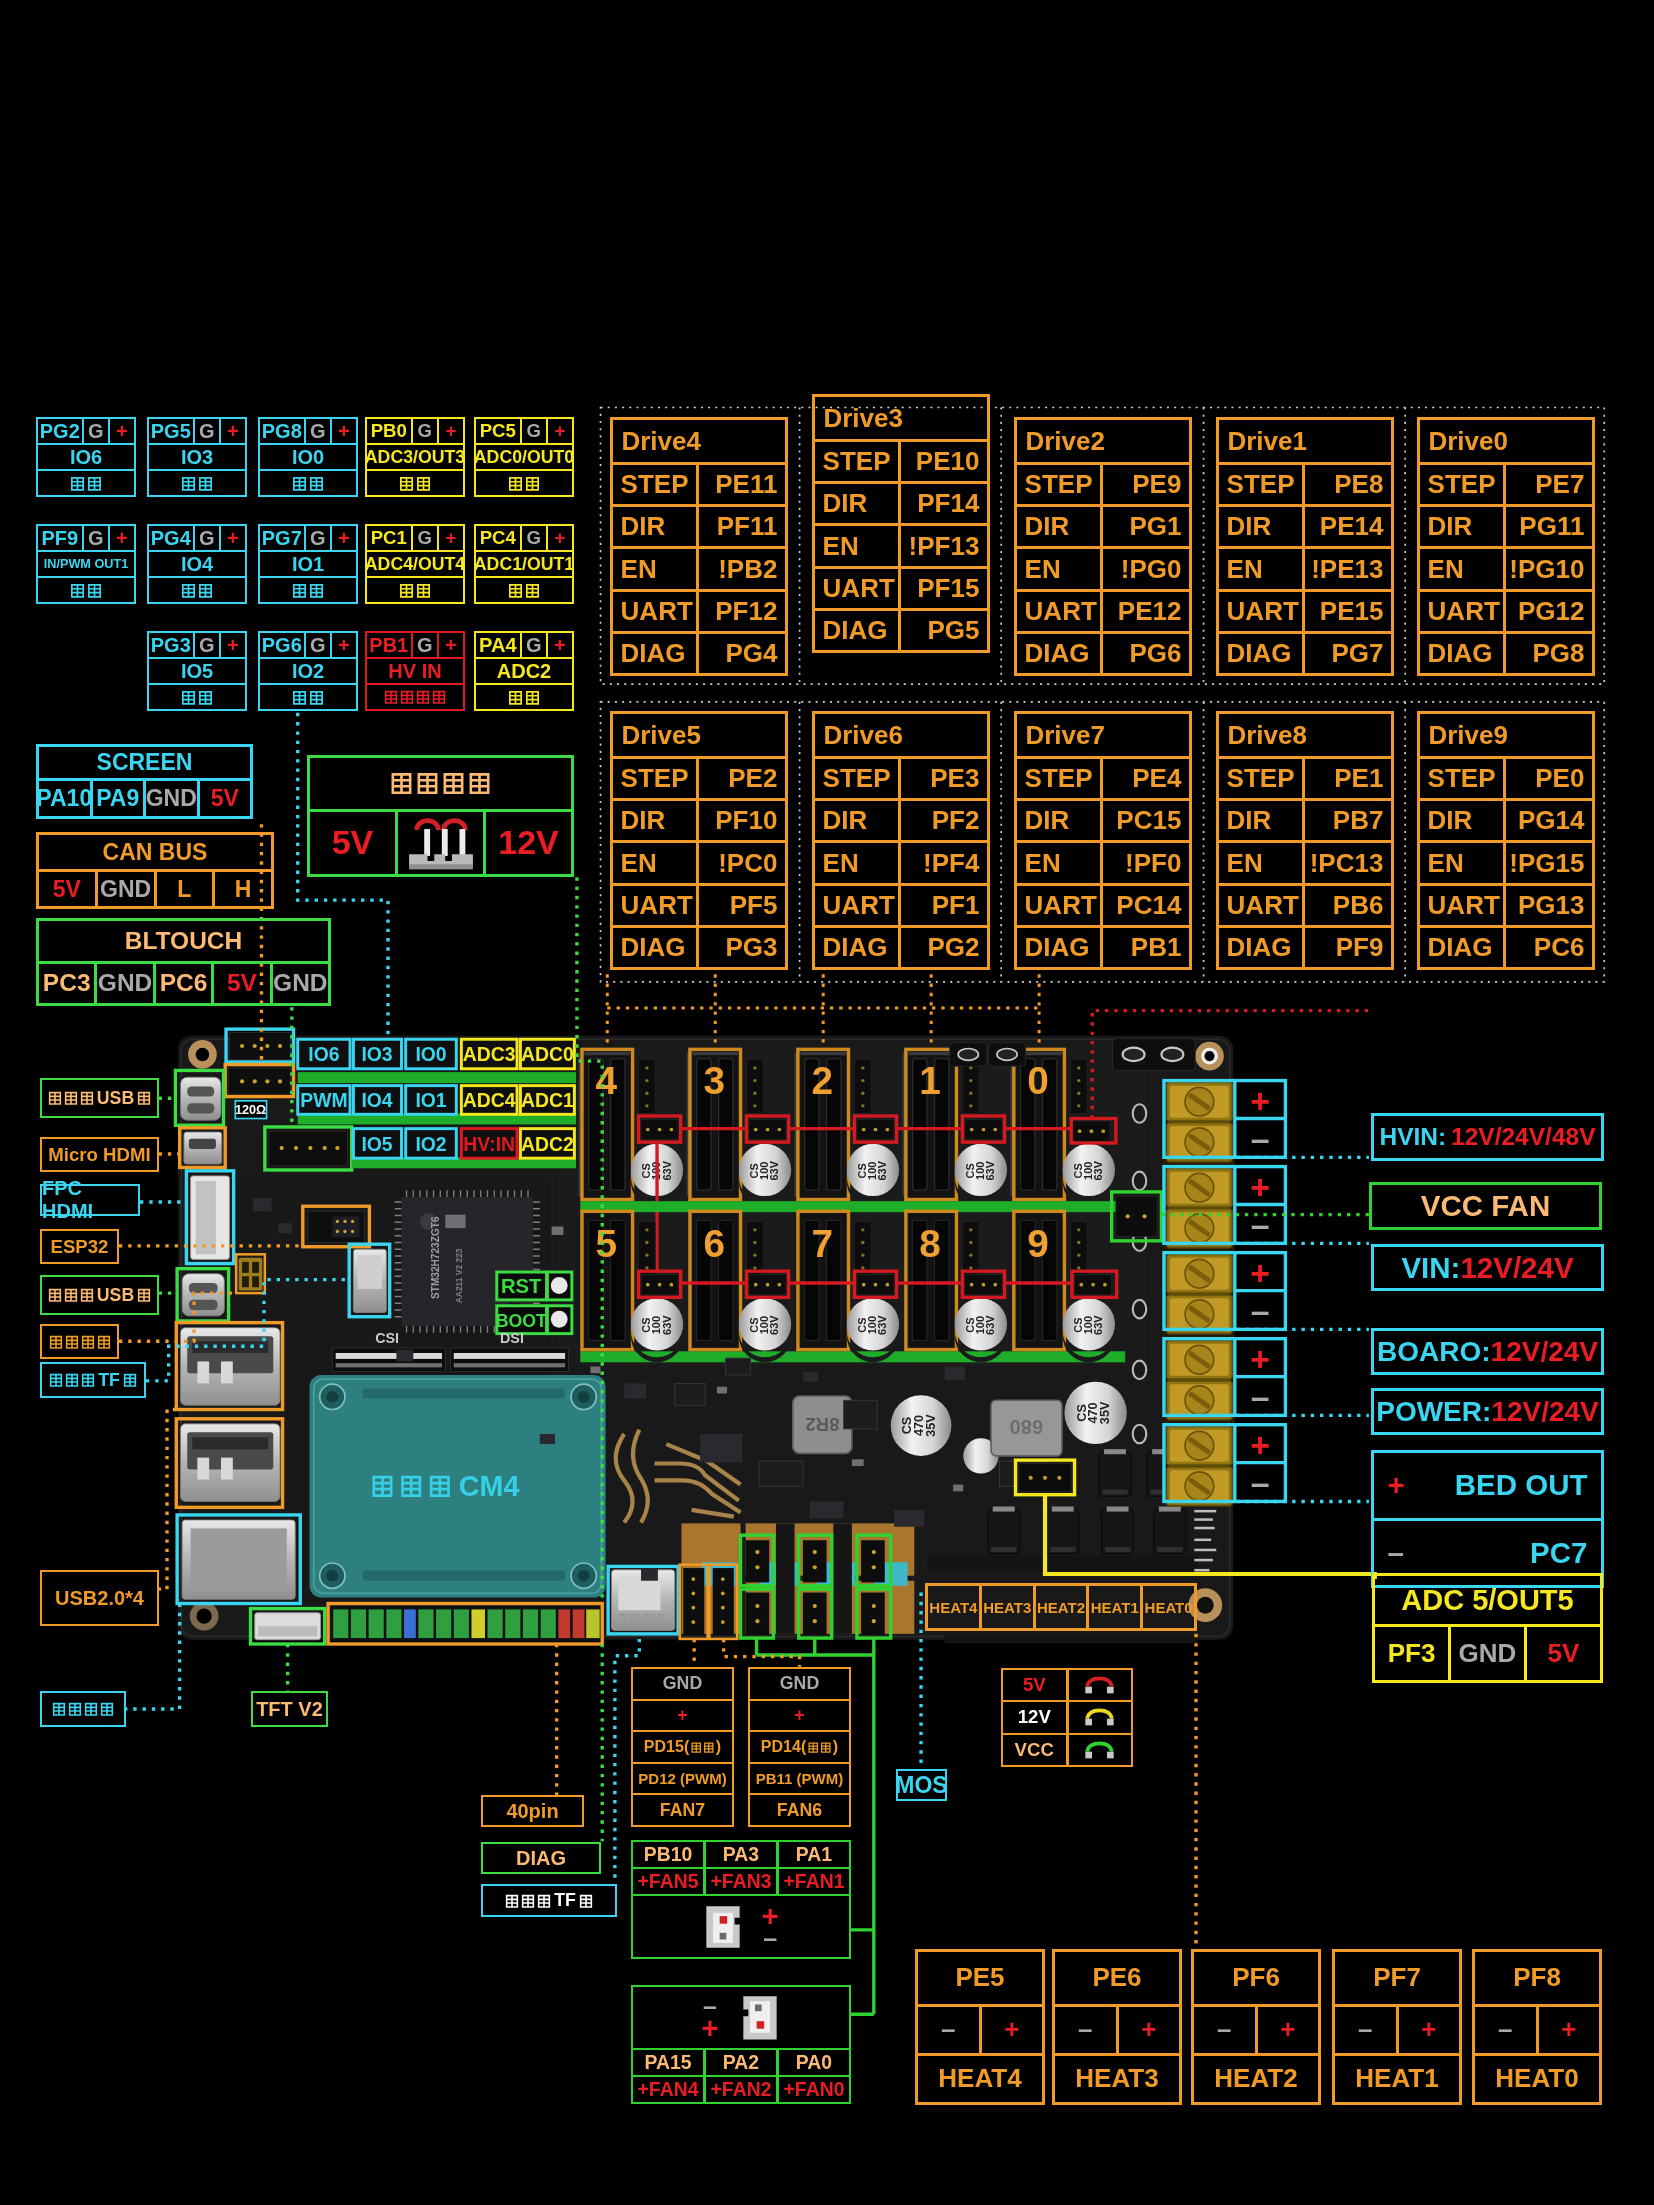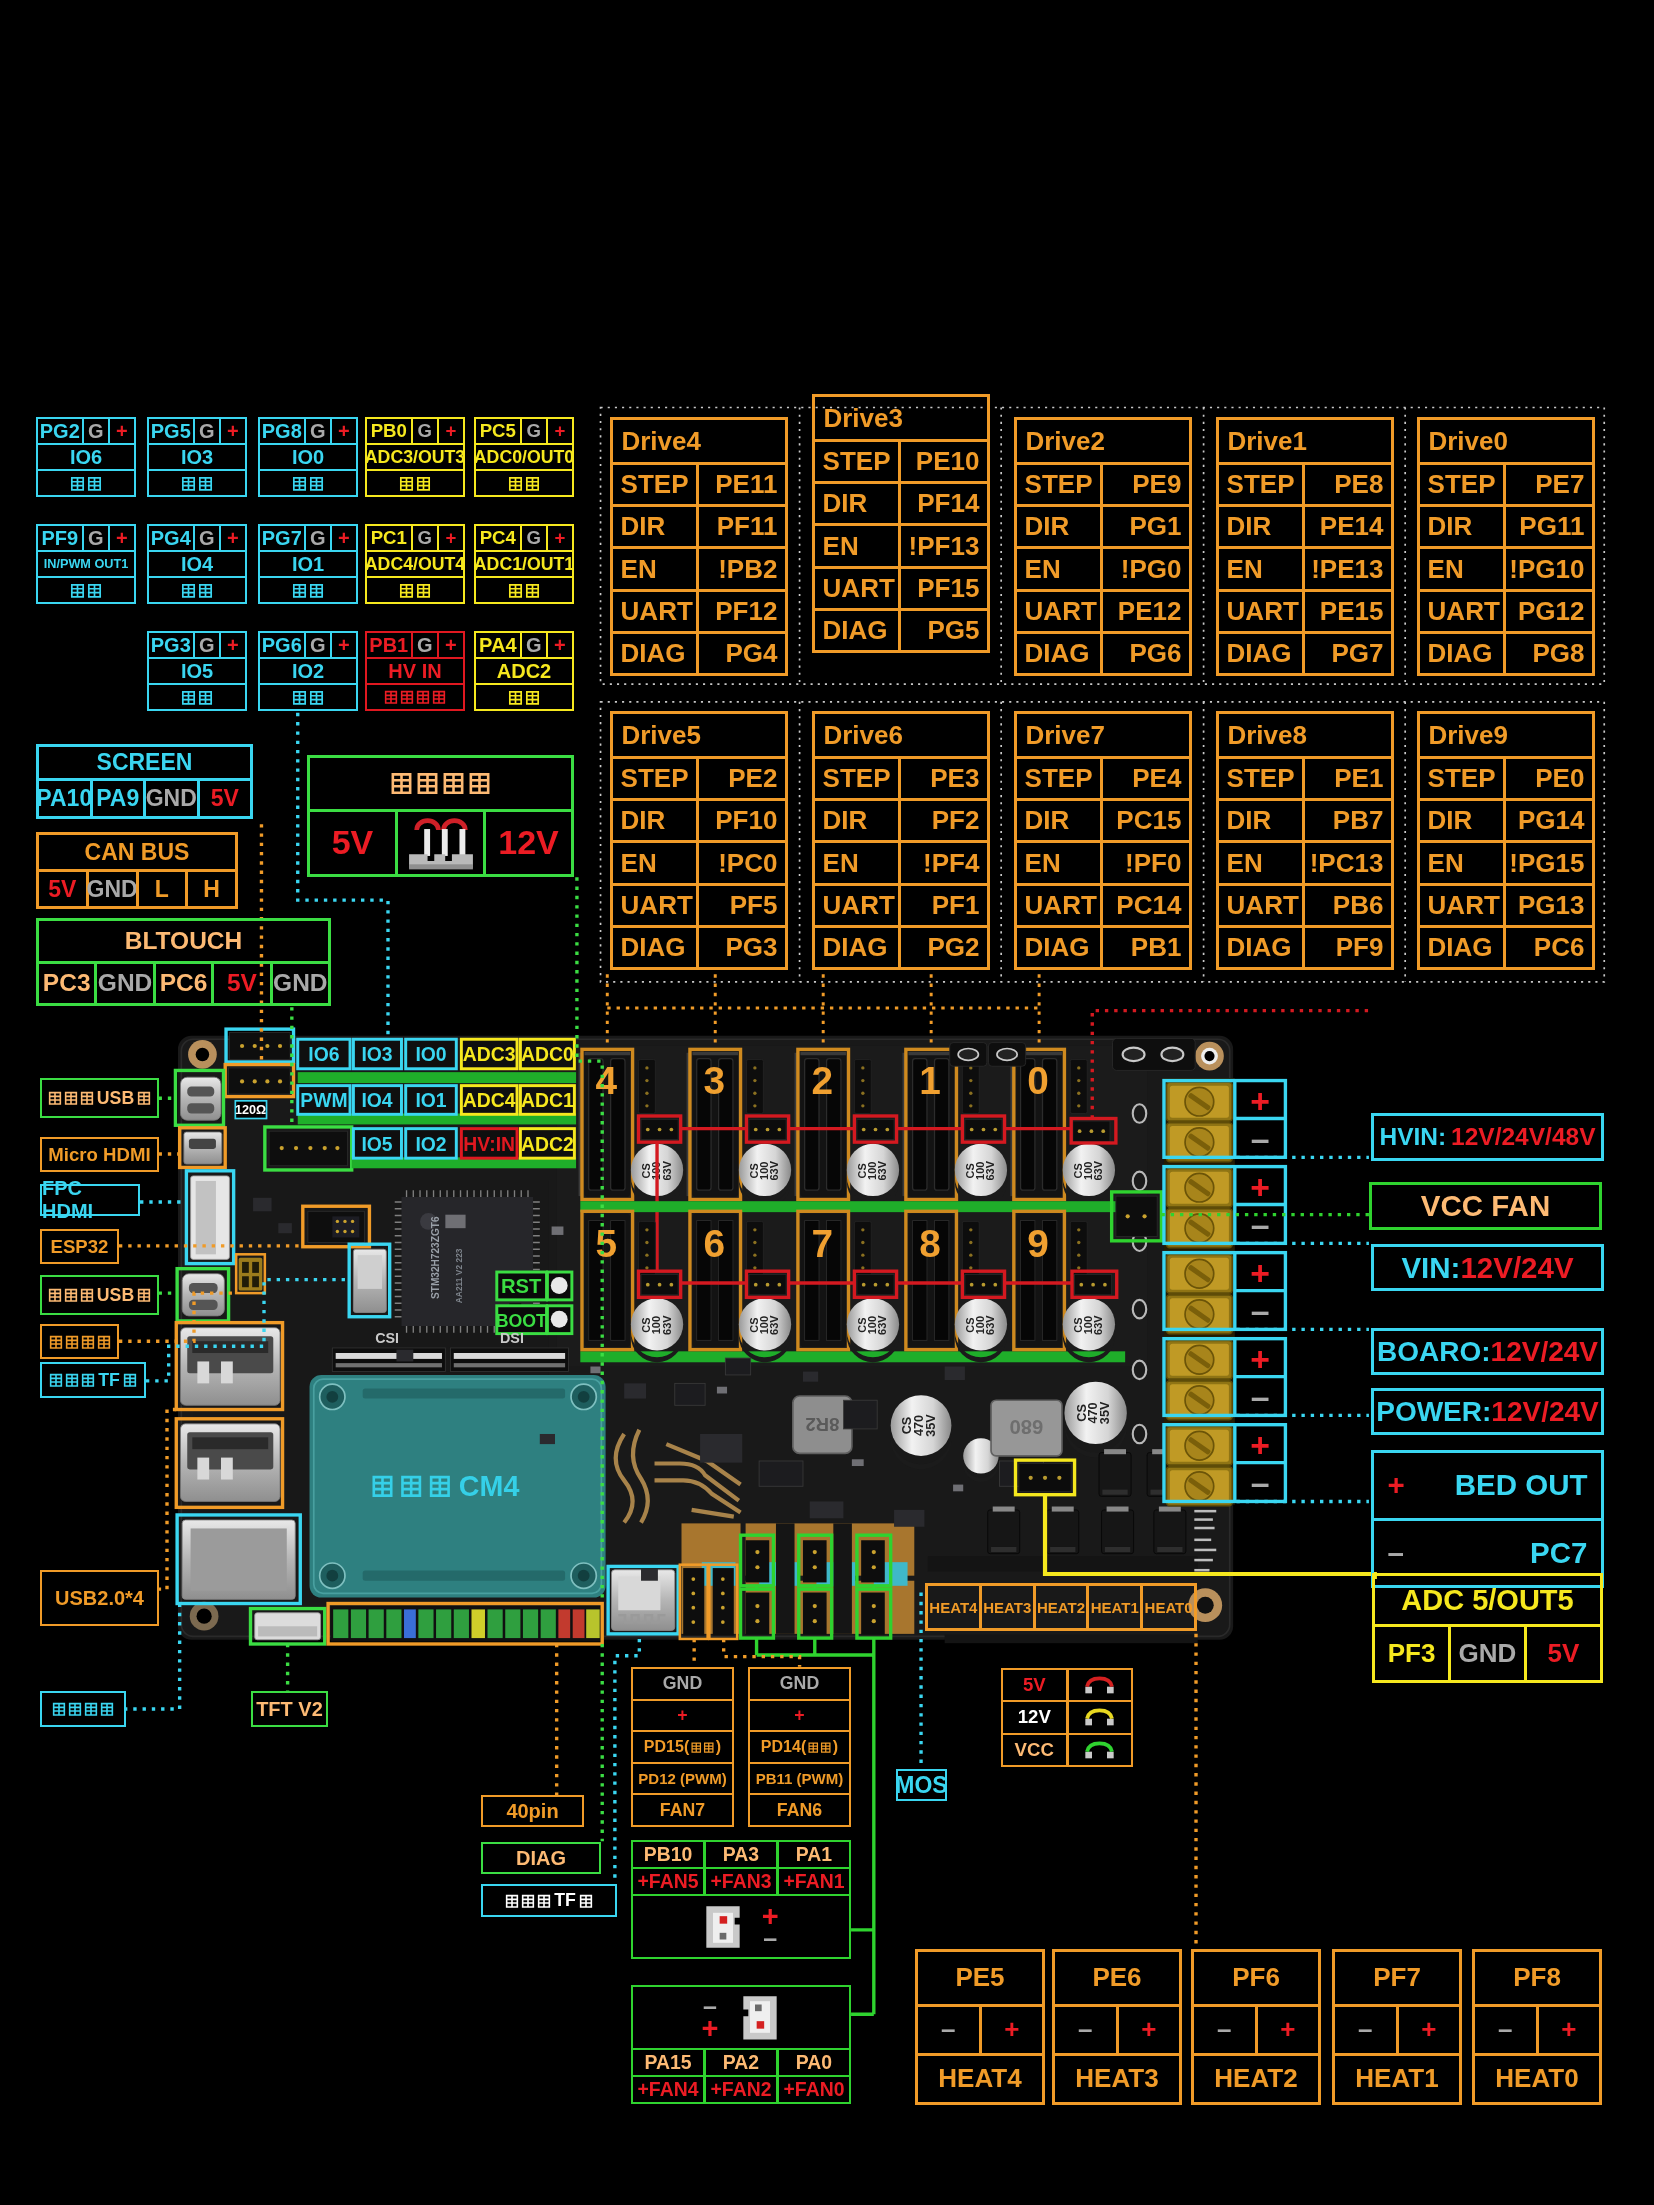--- a/index.html
+++ b/index.html
@@ -1309,21 +1309,21 @@
         <div class="c cy">SCREEN</div>
       </div>
  <div class="row" style="flex:1.1">
         <div class="c cy">PA10</div>
         <div class="c cy">PA9</div>
         <div class="c gy">GND</div>
         <div class="c re">5V</div>
       </div>
 </div>
 
-<div class="mt" style="--bc:#f09b28;left:36px;top:832px;width:202px;height:77px;font-size:23px">
+<div class="mt" style="--bc:#f09b28;left:36px;top:832px;width:238px;height:77px;font-size:23px">
  <div class="row">
         <div class="c or">CAN BUS</div>
       </div>
  <div class="row">
         <div class="c re">5V</div>
         <div class="c gy">GND</div>
         <div class="c or">L</div>
         <div class="c or">H</div>
       </div>
 </div>

